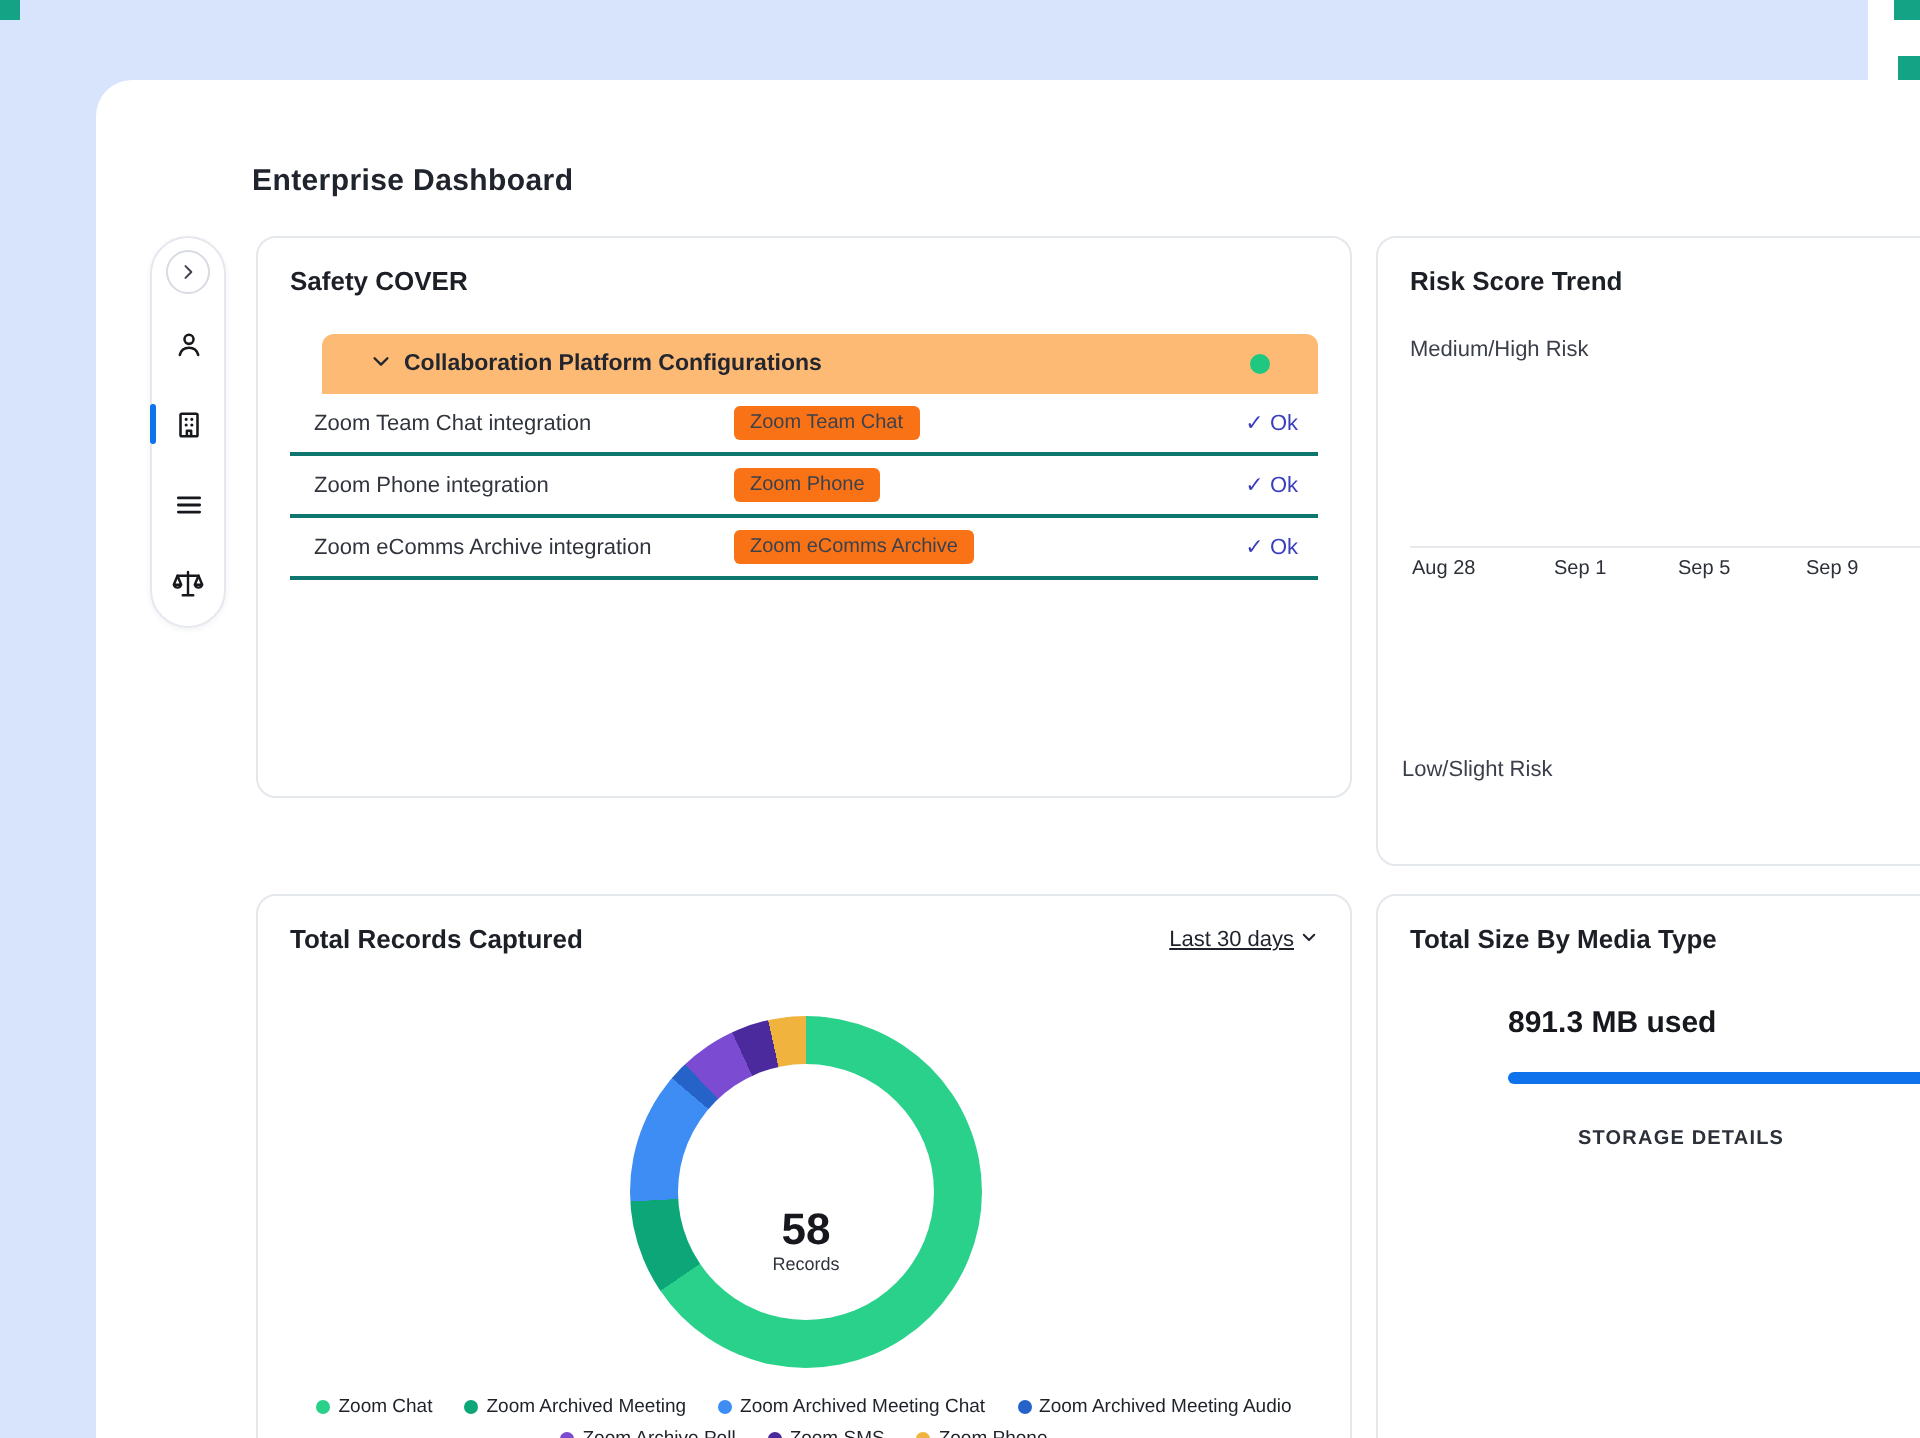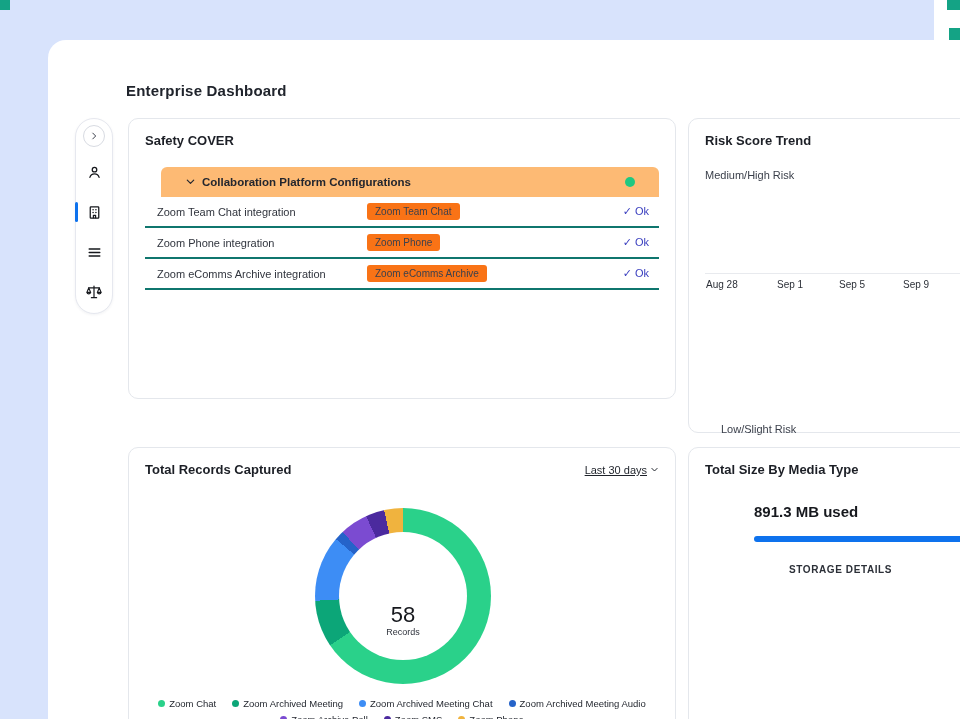--- a/index.html
+++ b/index.html
@@ -31,30 +31,30 @@
   .group-header-label { font-size:11.5px; font-weight:700; color:#23262e; }
   .group-dot { margin-left:auto; width:10px; height:10px; border-radius:50%; }
   .cfg-rows { position:absolute; left:16px; right:16px; top:78px; }
   .cfg-row { position:relative; height:31px; border-bottom:2px solid #0f766e; display:flex; align-items:center; }
   .cfg-label { font-size:11px; color:#30343d; padding-left:12px; }
   .cfg-tag { position:absolute; left:222px; background:#f97316; border-radius:3px; padding:3px 8px; font-size:10px; color:#3c414d; }
   .cfg-status { position:absolute; right:10px; font-size:11px; color:#3a3fbf; font-weight:500; }
 
   
   .risk-ytop { position:absolute; left:16px; top:50px; font-size:11px; color:#3a3f4a; }
-  .risk-ybottom { position:absolute; left:32px; top:260px; font-size:11px; color:#3a3f4a;margin-top:44px; }
+  .risk-ybottom { position:absolute; left:12px; top:260px; font-size:11px; color:#3a3f4a; }
   .risk-axis { position:absolute; left:16px; right:10px; top:154px; border-top:1px solid #e8eaee; }
   .risk-tick { position:absolute; top:160px; font-size:10px; color:#2c3038; }
 
   
   .filter-link { position:absolute; right:16px; top:16px; font-size:11px; color:#1e222a; text-decoration:underline; cursor:pointer; display:flex; align-items:center; gap:3px; }
   .donut { position:absolute; left:186px; top:60px; width:176px; height:176px; border-radius:50%; }
   .donut::after { content:""; position:absolute; inset:24px; background:#fff; border-radius:50%; }
   .donut-center { position:absolute; left:186px; top:60px; width:176px; height:176px; display:flex; flex-direction:column; align-items:center; justify-content:center; z-index:2; }
-  .donut-value { font-size:22px; font-weight:400; color:#16181d; line-height:1.1;margin-top:48px; }
+  .donut-value { font-size:22px; font-weight:700; color:#16181d; line-height:1.1;margin-top:48px; }
   .donut-sub { font-size:9px; color:#30343d; }
   .legend-row { position:absolute; left:0; right:0; display:flex; justify-content:center; gap:16px; font-size:9.5px; color:#1e222a; }
   .legend-item { display:flex; align-items:center; gap:4px; white-space:nowrap; }
   .legend-dot { width:7px; height:7px; border-radius:50%; flex:0 0 auto; }
 
   
   .storage-used { position:absolute; left:65px; top:55px; font-size:15px; font-weight:700; color:#16181d; }
   .storage-bar { position:absolute; left:65px; top:88px; width:300px; height:6px; border-radius:3px; }
   .storage-details-heading { position:absolute; left:100px; top:116px; font-size:10px; font-weight:700; letter-spacing:.6px; color:#2c3038; }
   .storage-list { position:absolute; left:158px; top:141px; display:flex; flex-direction:column; gap:14px; }

